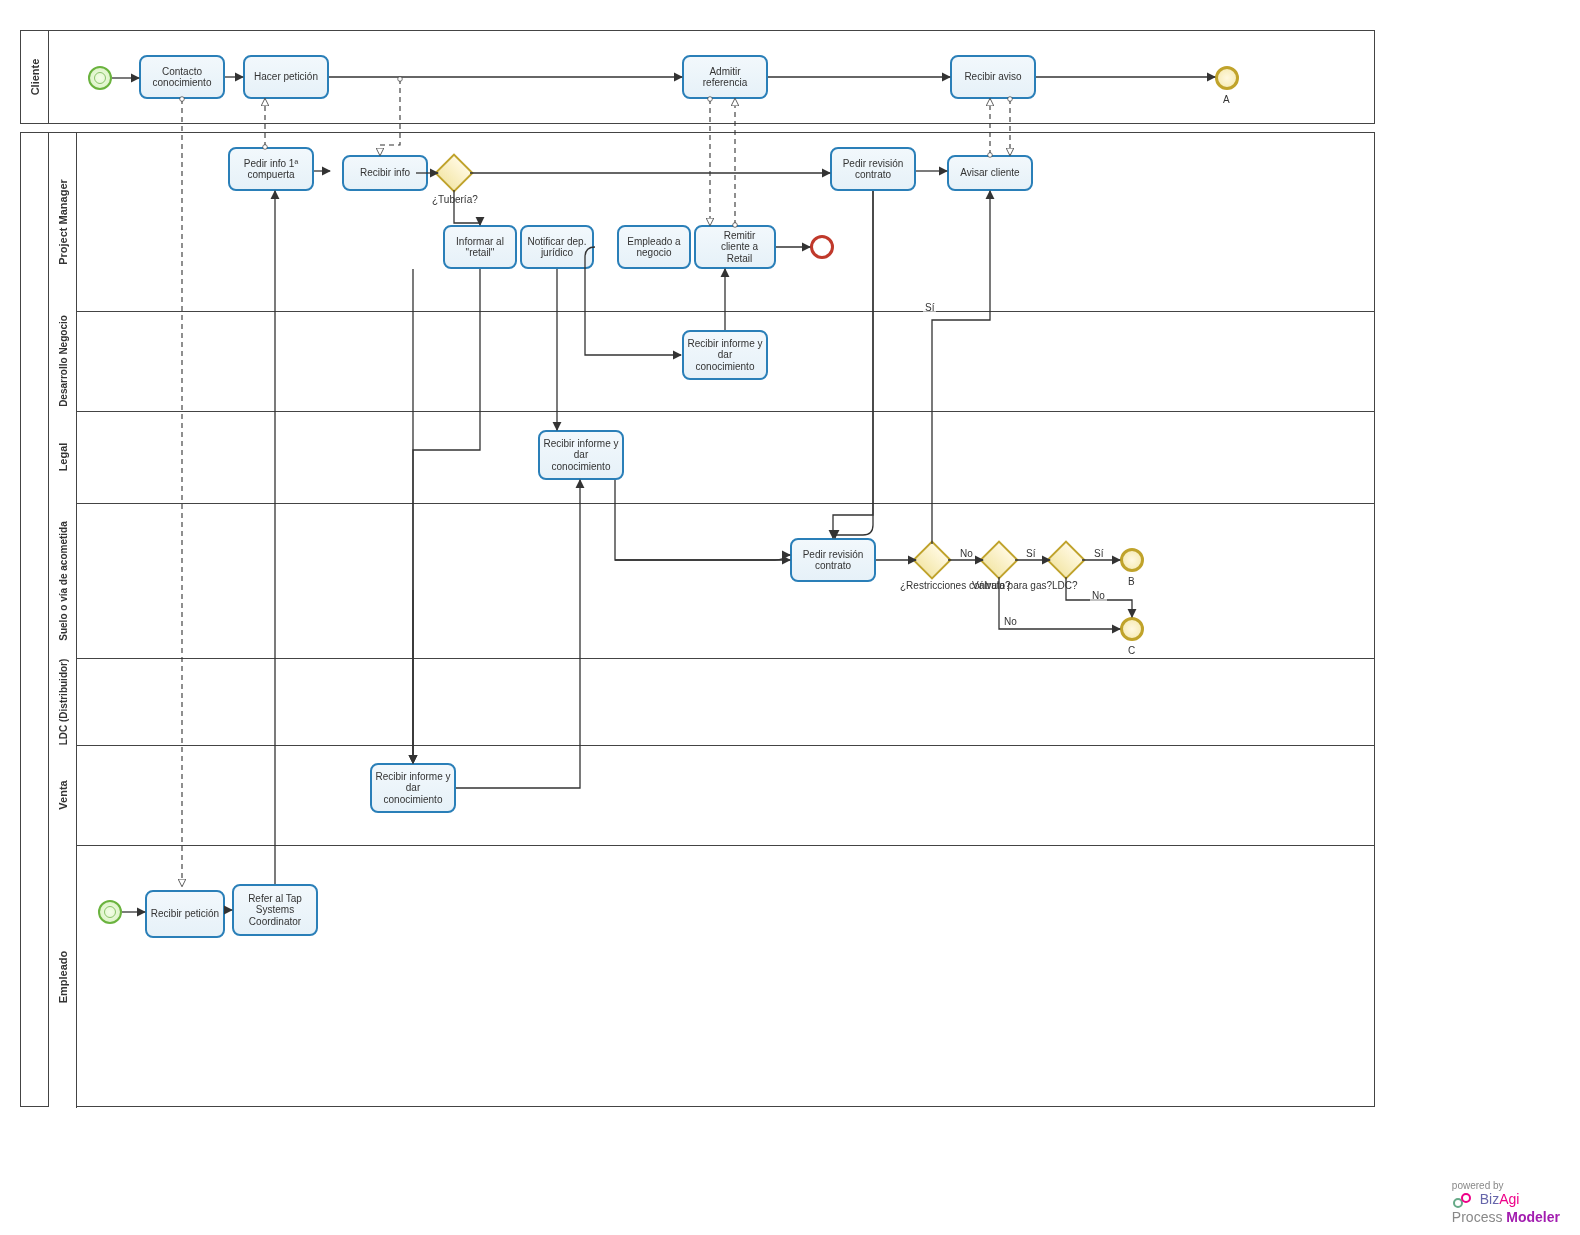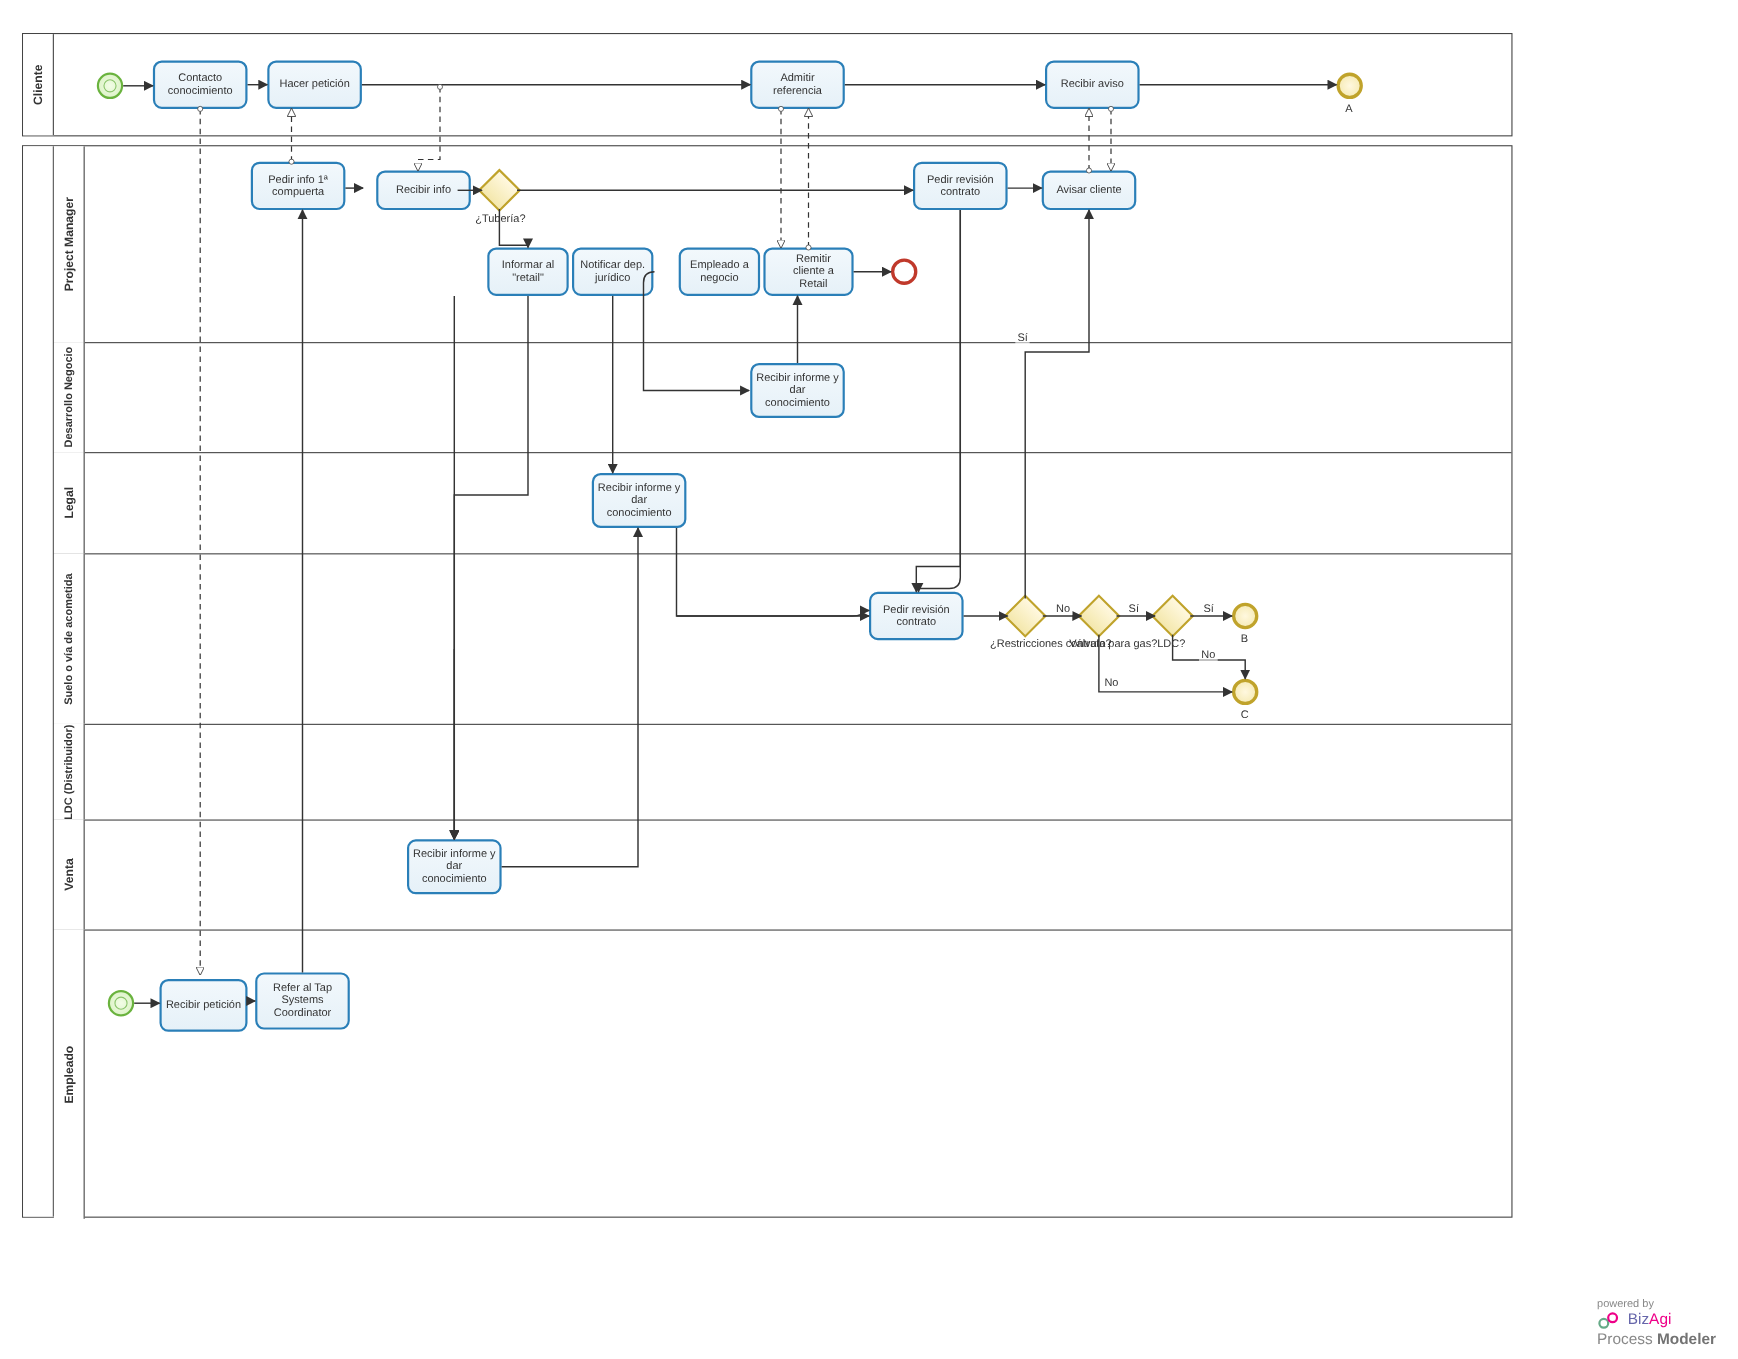--- a/index.html
+++ b/index.html
@@ -132,21 +132,21 @@
     bottom: 10px;
     font-size: 10px;
     color: #888;
   }
   .footer .brand {
     font-size: 14px;
   }
   .footer .bizagi1 { color: #66a; }
   .footer .bizagi2 { color: #e08; }
   .footer .pm1    { color: #888; }
-  .footer .pm2    { color: #737373; font-weight: bold; }
+  .footer .pm2    { color: #a21caf; font-weight: bold; }
   .footer svg { vertical-align: middle; margin-right: 4px; }
   
   .edges {
     position: absolute;
     left: 0;
     top: 0;
     width: 1580px;
     height: 1235px;
     pointer-events: none;
   }

